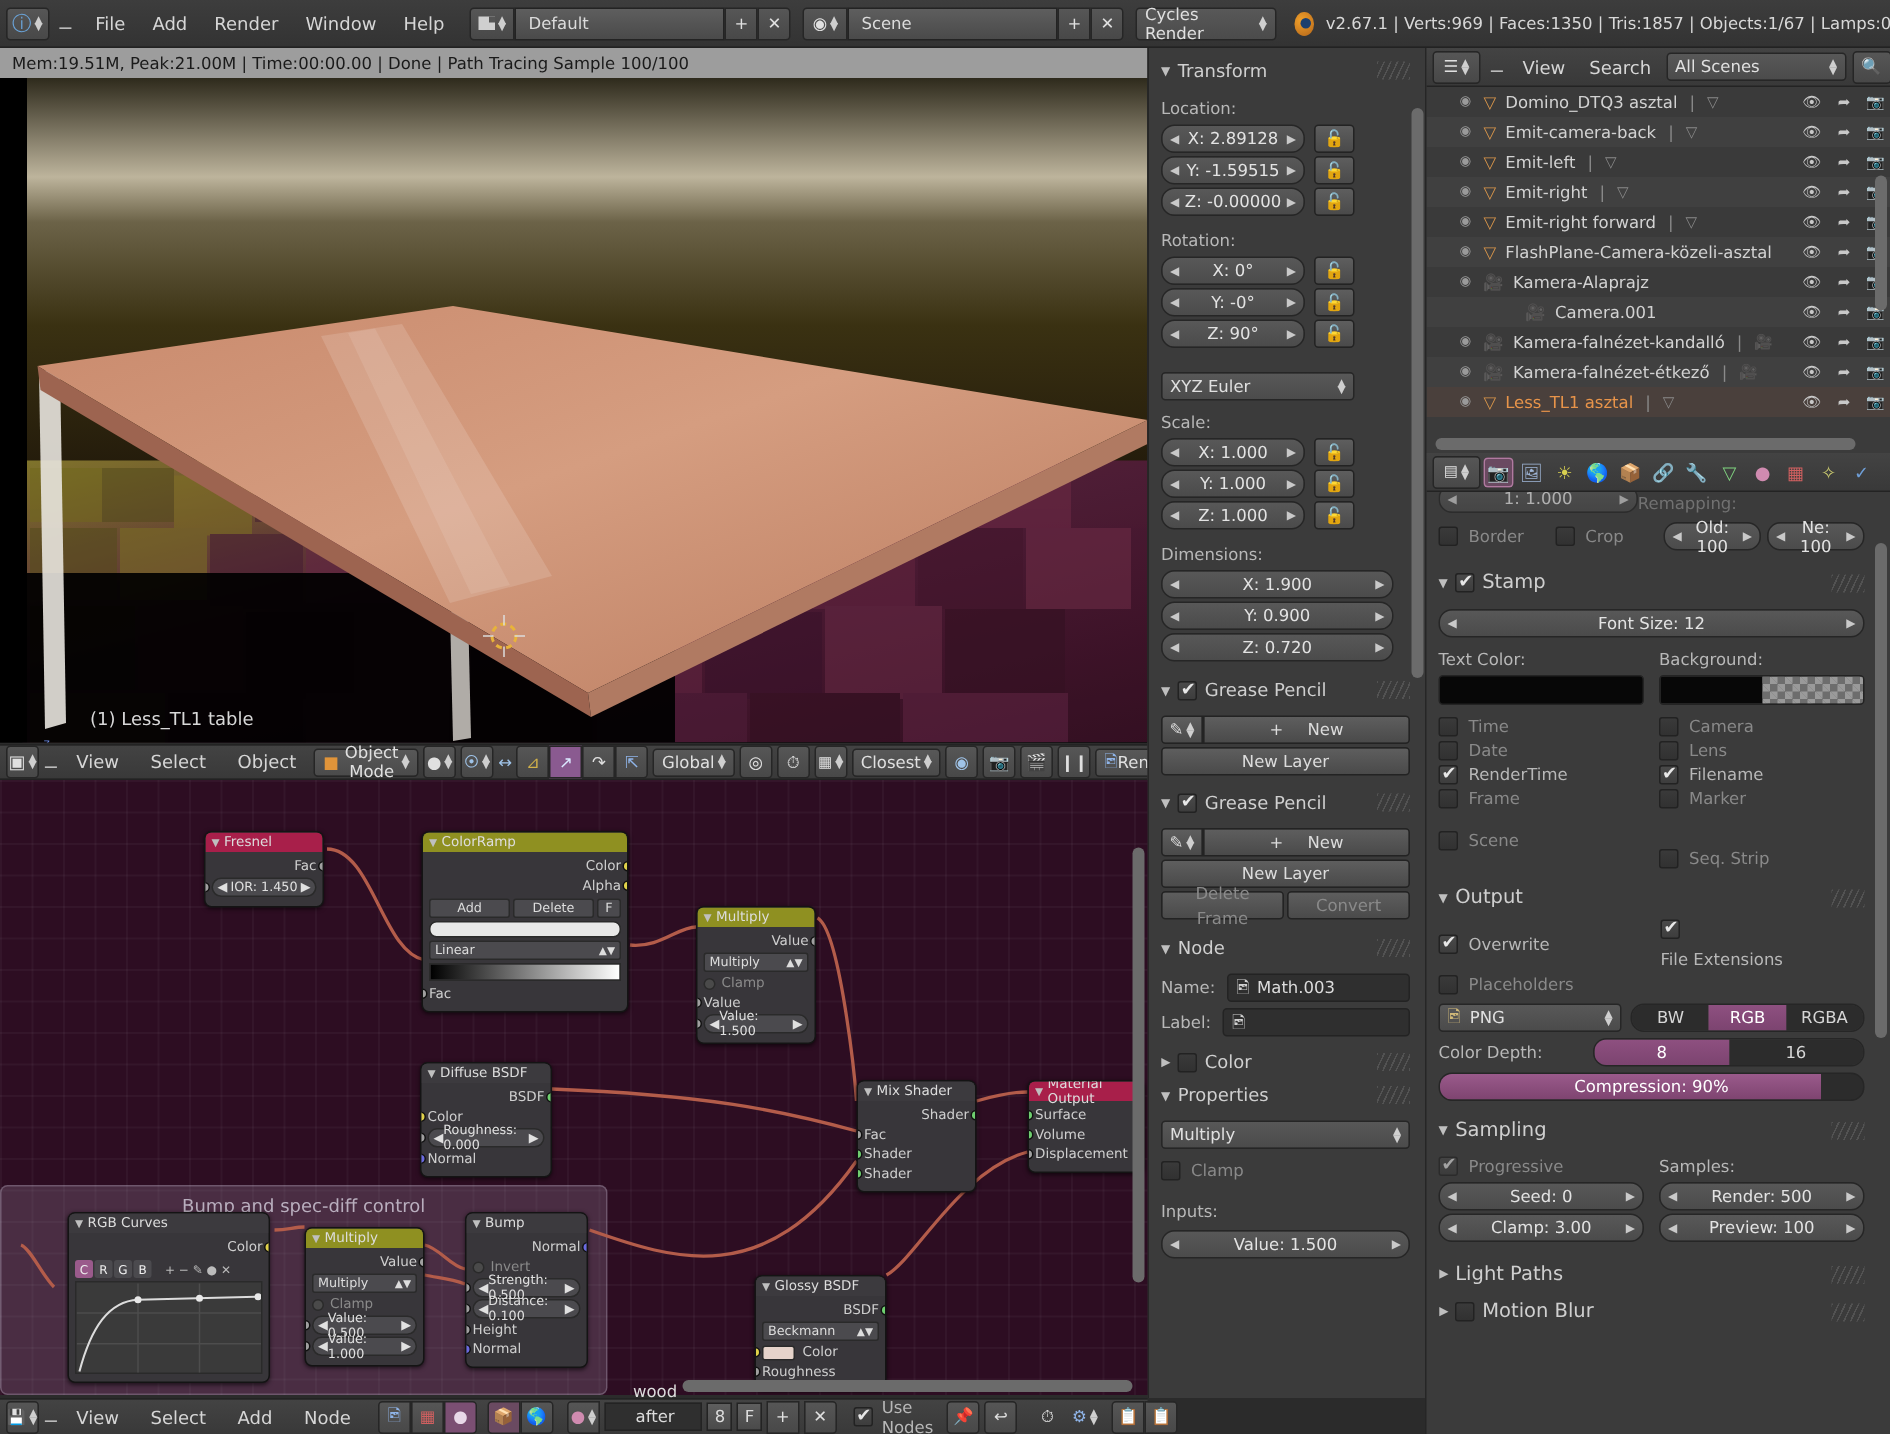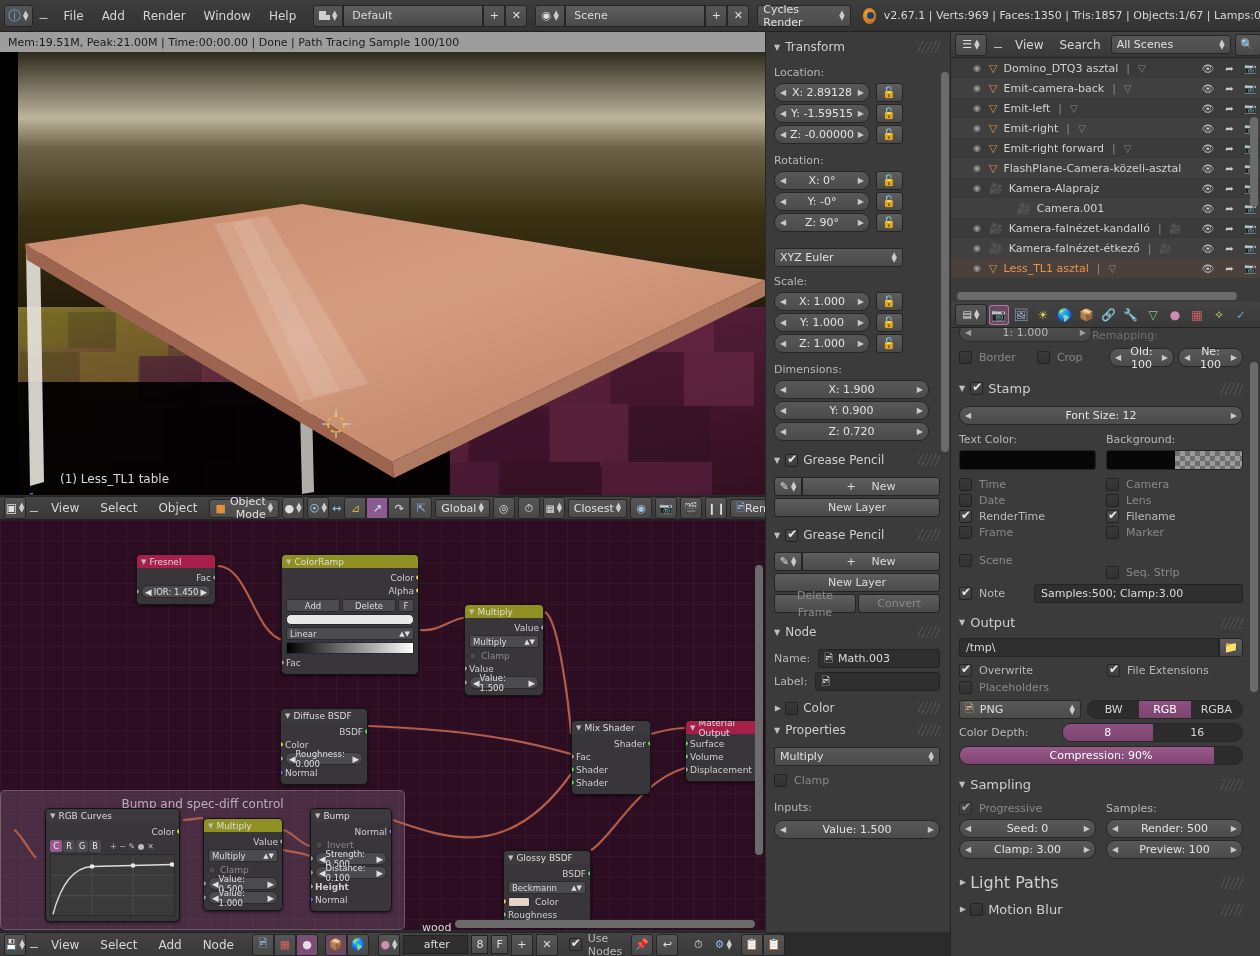--- a/index.html
+++ b/index.html
@@ -335,21 +335,21 @@
         <span>▲</span>
         <span>▼</span>
       </span>
   </div>
   <div style="width:16px;text-align:center;color:#bbb;">⚊</div>
   <div class="hdr-menu">View</div>
   <div class="hdr-menu">Select</div>
   <div class="hdr-menu">Object</div>
   <div class="drop" style="width:100px;">
     <span style="color:#e0943a;">■</span>
-    <span style="flex:1;text-align:right;padding-left:4px;">Object Mode</span>
+    <span style="flex:1;text-align:center;padding-left:4px;">Object Mode</span>
     <span class="spin">
         <span>▲</span>
         <span>▼</span>
       </span>
   </div>
   <div class="iconbtn" style="width:30px;">
     <span style="font-size:11px;">●</span>
       <span class="spin">
         <span>▲</span>
         <span>▼</span>
@@ -876,45 +876,32 @@
         </div>
         <div style="display: flex; align-items: center; gap: 7px;">
           <span class="chk"></span>
           <span class="rowlbl dim">Scene</span>
         </div>
         <div style="display: flex; align-items: center; gap: 7px; margin-top: 24px;">
           <span class="chk"></span>
           <span class="rowlbl dim">Seq. Strip</span>
         </div>
       </div>
-    <div style="display:flex;align-items:center;gap:7px;margin-top:5px;">
-      <span class="chk on"></span>
-      <span class="rowlbl" style="width:48px;">Note</span>
-      <div class="btn" style="flex:1;background:#2f2f2f;justify-content:flex-start;padding-left:6px;">
-        <span>Samples:500; Clamp:3.00</span>
-      </div>
-    </div>
 
     <div class="panelhdr" style="margin-top:12px;">
       <span class="tri">▼</span>
       <span style="font-size:13px;">Output</span>
       <span class="grip" style="margin-left:auto;"></span>
     </div>
-    <div style="display:flex;margin-top:8px;">
-      <div class="btn" style="flex:1;background:#2f2f2f;justify-content:flex-start;padding-left:6px;border-radius:3px 0 0 3px;">
-        <span>/tmp\</span>
-      </div>
-      <div class="btn" style="width:24px;border-radius:0 3px 3px 0;color:#d8b870;">📁</div>
-    </div>
     <div style="display:flex;margin-top:7px;">
       <div style="display:flex;align-items:center;gap:7px;width:148px;">
         <span class="chk on"></span>
         <span class="rowlbl">Overwrite</span>
       </div>
-      <div style="display:flex;align-items:flex-start;gap:7px;">
+      <div style="display:flex;align-items:flex-start;gap:7px;flex-direction:column;">
         <span class="chk on"></span>
         <span class="rowlbl">File Extensions</span>
       </div>
     </div>
     <div style="display:flex;align-items:center;gap:7px;margin-top:4px;">
       <span class="chk"></span>
       <span class="rowlbl dim">Placeholders</span>
     </div>
     <div style="display:flex;gap:6px;margin-top:6px;">
       <div class="drop" style="flex:1;">
@@ -977,21 +964,21 @@
       </div>
       <div class="num" style="flex:1;">
         <span class="arw">◀</span>
           <span class="lbl">Preview: 100</span>
           <span class="arw">▶</span>
       </div>
     </div>
 
     <div class="panelhdr" style="margin-top:14px;">
       <span class="tri" style="transform:rotate(-90deg);">▼</span>
-      <span style="font-size:16px;">Light Paths</span>
+      <span style="font-size:13px;">Light Paths</span>
       <span class="grip" style="margin-left:auto;"></span>
     </div>
     <div class="panelhdr" style="margin-top:10px;">
       <span class="tri" style="transform:rotate(-90deg);">▼</span>
       <span class="chk"></span>
       <span style="font-size:13px;">Motion Blur</span>
       <span class="grip" style="margin-left:auto;"></span>
     </div>
   </div>
   <div class="scroll-v" style="top:60px;height:330px;right:2px;"></div>
@@ -1163,21 +1150,21 @@
           <div class="nrow r">Normal<span class="sock r" style="background:#6a6ae0;top:3px;"></span></div>
           <div class="nrow" style="color:#8a8a8a;gap:4px;justify-content:flex-start;"><span style="width:8px;height:8px;border-radius:50%;background:#4a4a4a;border:1px solid #2a2a2a;display:inline-block;"></span>Invert</div>
           <div style="position:relative;">
             <span class="sock l" style="background:#a0a0a0;top:3px;"></span>
             <div class="nfield"><span>◀</span>Strength: 0.500<span>▶</span></div>
           </div>
           <div style="position:relative;">
             <span class="sock l" style="background:#a0a0a0;top:3px;"></span>
             <div class="nfield"><span>◀</span>Distance: 0.100<span>▶</span></div>
           </div>
-          <div class="nrow" style="justify-content:flex-start;font-weight:bold;">Height<span class="sock l" style="background:#a0a0a0;top:3px;"></span></div>
+          <div class="nrow" style="justify-content:flex-start;">Height<span class="sock l" style="background:#a0a0a0;top:3px;"></span></div>
           <div class="nrow" style="justify-content:flex-start;">Normal<span class="sock l" style="background:#6a6ae0;top:3px;"></span></div>
         </div>
       </div>
       <div class="node" style="left: 503px; top: 330px; width: 88px;">
         <div class="nh" style="background:#3c3a3e;">
           <span class="tri" style="font-size:7px;">▼</span>
           <span>Glossy BSDF</span>
         </div>
         <div class="body">
           <div class="nrow r">BSDF<span class="sock r" style="background:#6fcf6f;top:3px;"></span></div>

